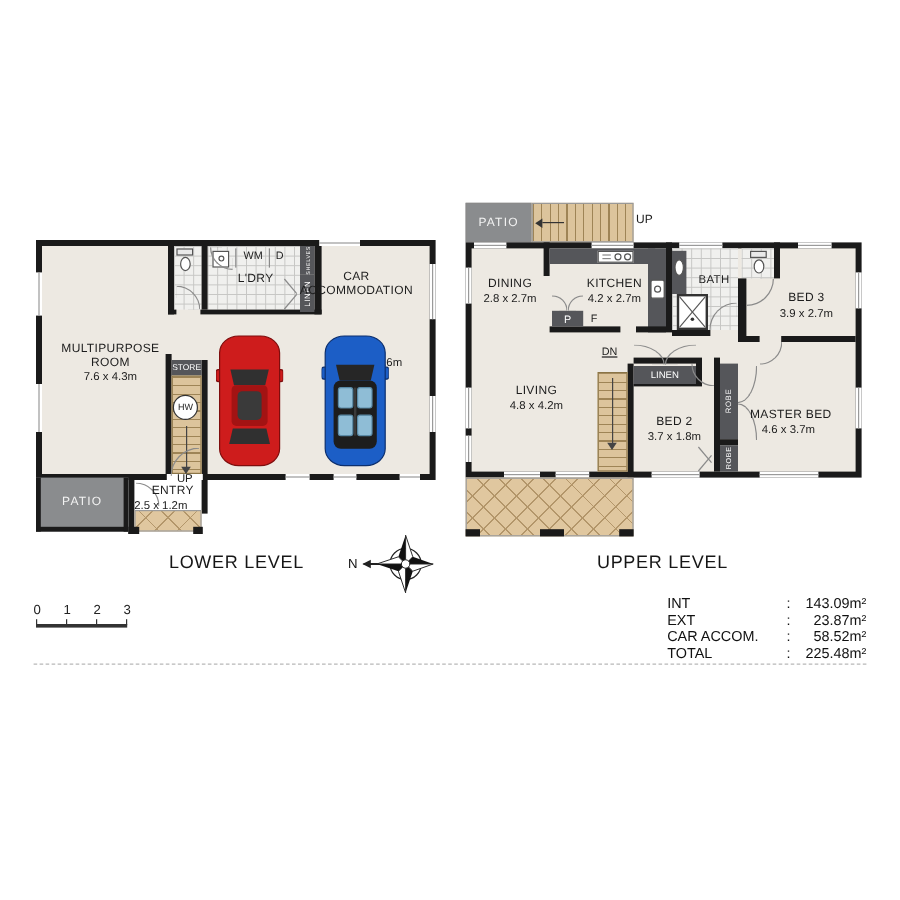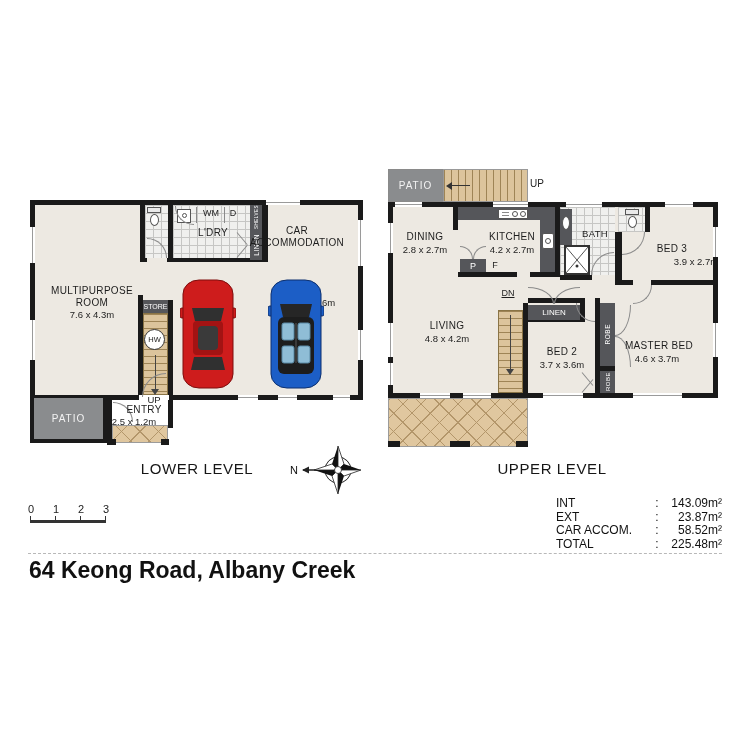--- a/index.html
+++ b/index.html
@@ -261,25 +261,25 @@
     <div class="wall" style="left:0;top:276px;width:12px;height:6px;"></div>
     <div class="wall" style="left:62px;top:276px;width:20px;height:6px;"></div>
     <div class="wall" style="left:128px;top:276px;width:12px;height:6px;"></div>
 
     <div class="rname" style="left:37px;top:66px;">DINING</div>
     <div class="rdim" style="left:37px;top:79px;">2.8 x 2.7m</div>
     <div class="rname" style="left:124px;top:66px;">KITCHEN</div>
     <div class="rdim" style="left:124px;top:79px;">4.2 x 2.7m</div>
     <div class="rname" style="left:207px;top:63px;font-size:9.5px;">BATH</div>
     <div class="rname" style="left:284px;top:78px;">BED 3</div>
-    <div class="rdim" style="left:284px;top:91px;margin-left:24px;">3.9 x 2.7m</div>
+    <div class="rdim" style="left:284px;top:91px;">3.9 x 2.7m</div>
     <div class="rname" style="left:59px;top:155px;">LIVING</div>
     <div class="rdim" style="left:59px;top:168px;">4.8 x 4.2m</div>
     <div class="rname" style="left:174px;top:181px;">BED 2</div>
-    <div class="rdim" style="left:174px;top:194px;">3.7 x 3.6m</div>
+    <div class="rdim" style="left:174px;top:194px;">3.7 x 1.8m</div>
     <div class="rname" style="left:271px;top:175px;">MASTER BED</div>
     <div class="rdim" style="left:269px;top:188px;">4.6 x 3.7m</div>
   </div>
 
   <div class="title" style="left:197px;top:460px;">LOWER LEVEL</div>
   <div class="title" style="left:552px;top:460px;">UPPER LEVEL</div>
 
   <div class="a" style="left:290px;top:444px;width:72px;height:56px;">
     <span class="a" style="left:0;top:20px;font-size:11px;color:#111;">N</span>
     <svg class="a" style="left:10px;top:0;" width="62" height="54" viewBox="0 0 62 54">
@@ -335,15 +335,14 @@
     </div>
     <div class="arow">
       <span class="alab">TOTAL</span>
       <span class="acol">:</span>
       <span class="aval">225.48m²</span>
     </div>
   </div>
 
   <div class="dashline" style="left:28px;top:553px;width:694px;"></div>
 
-  <div class="addr" style="left:29px;top:557px;">64 Keong Road, Albany Creek</div>
 
 </div>
 
 </body></html>

